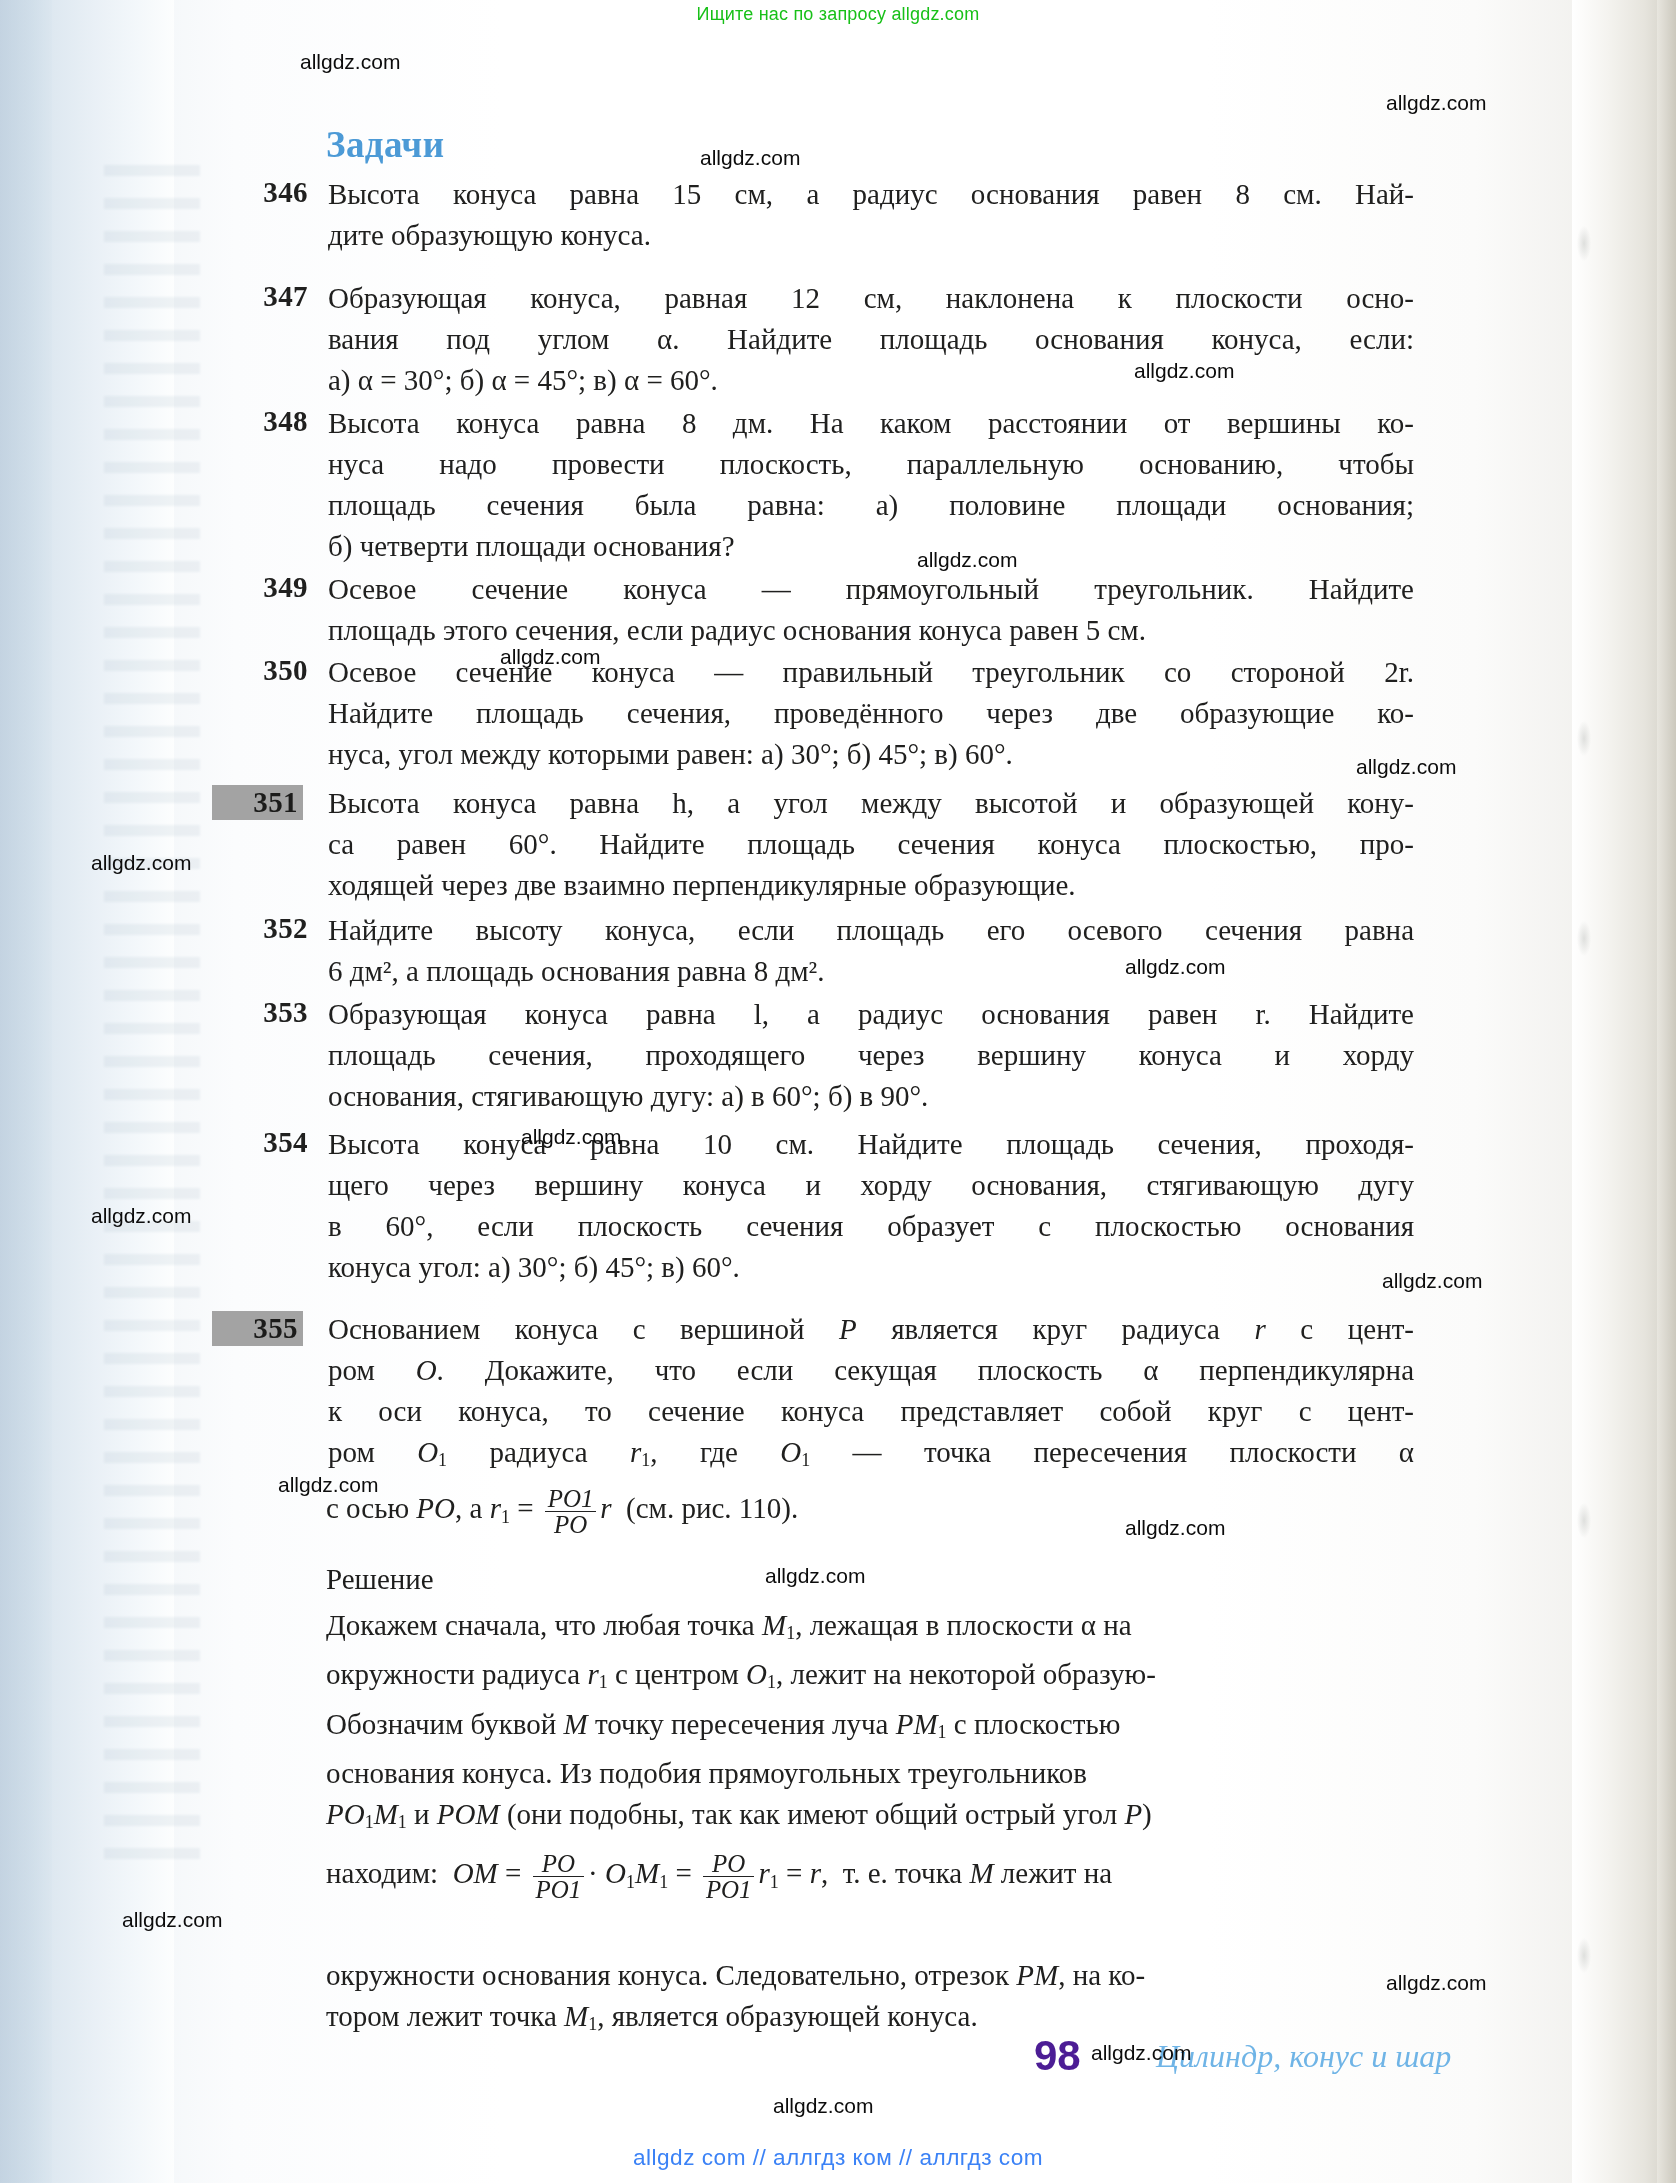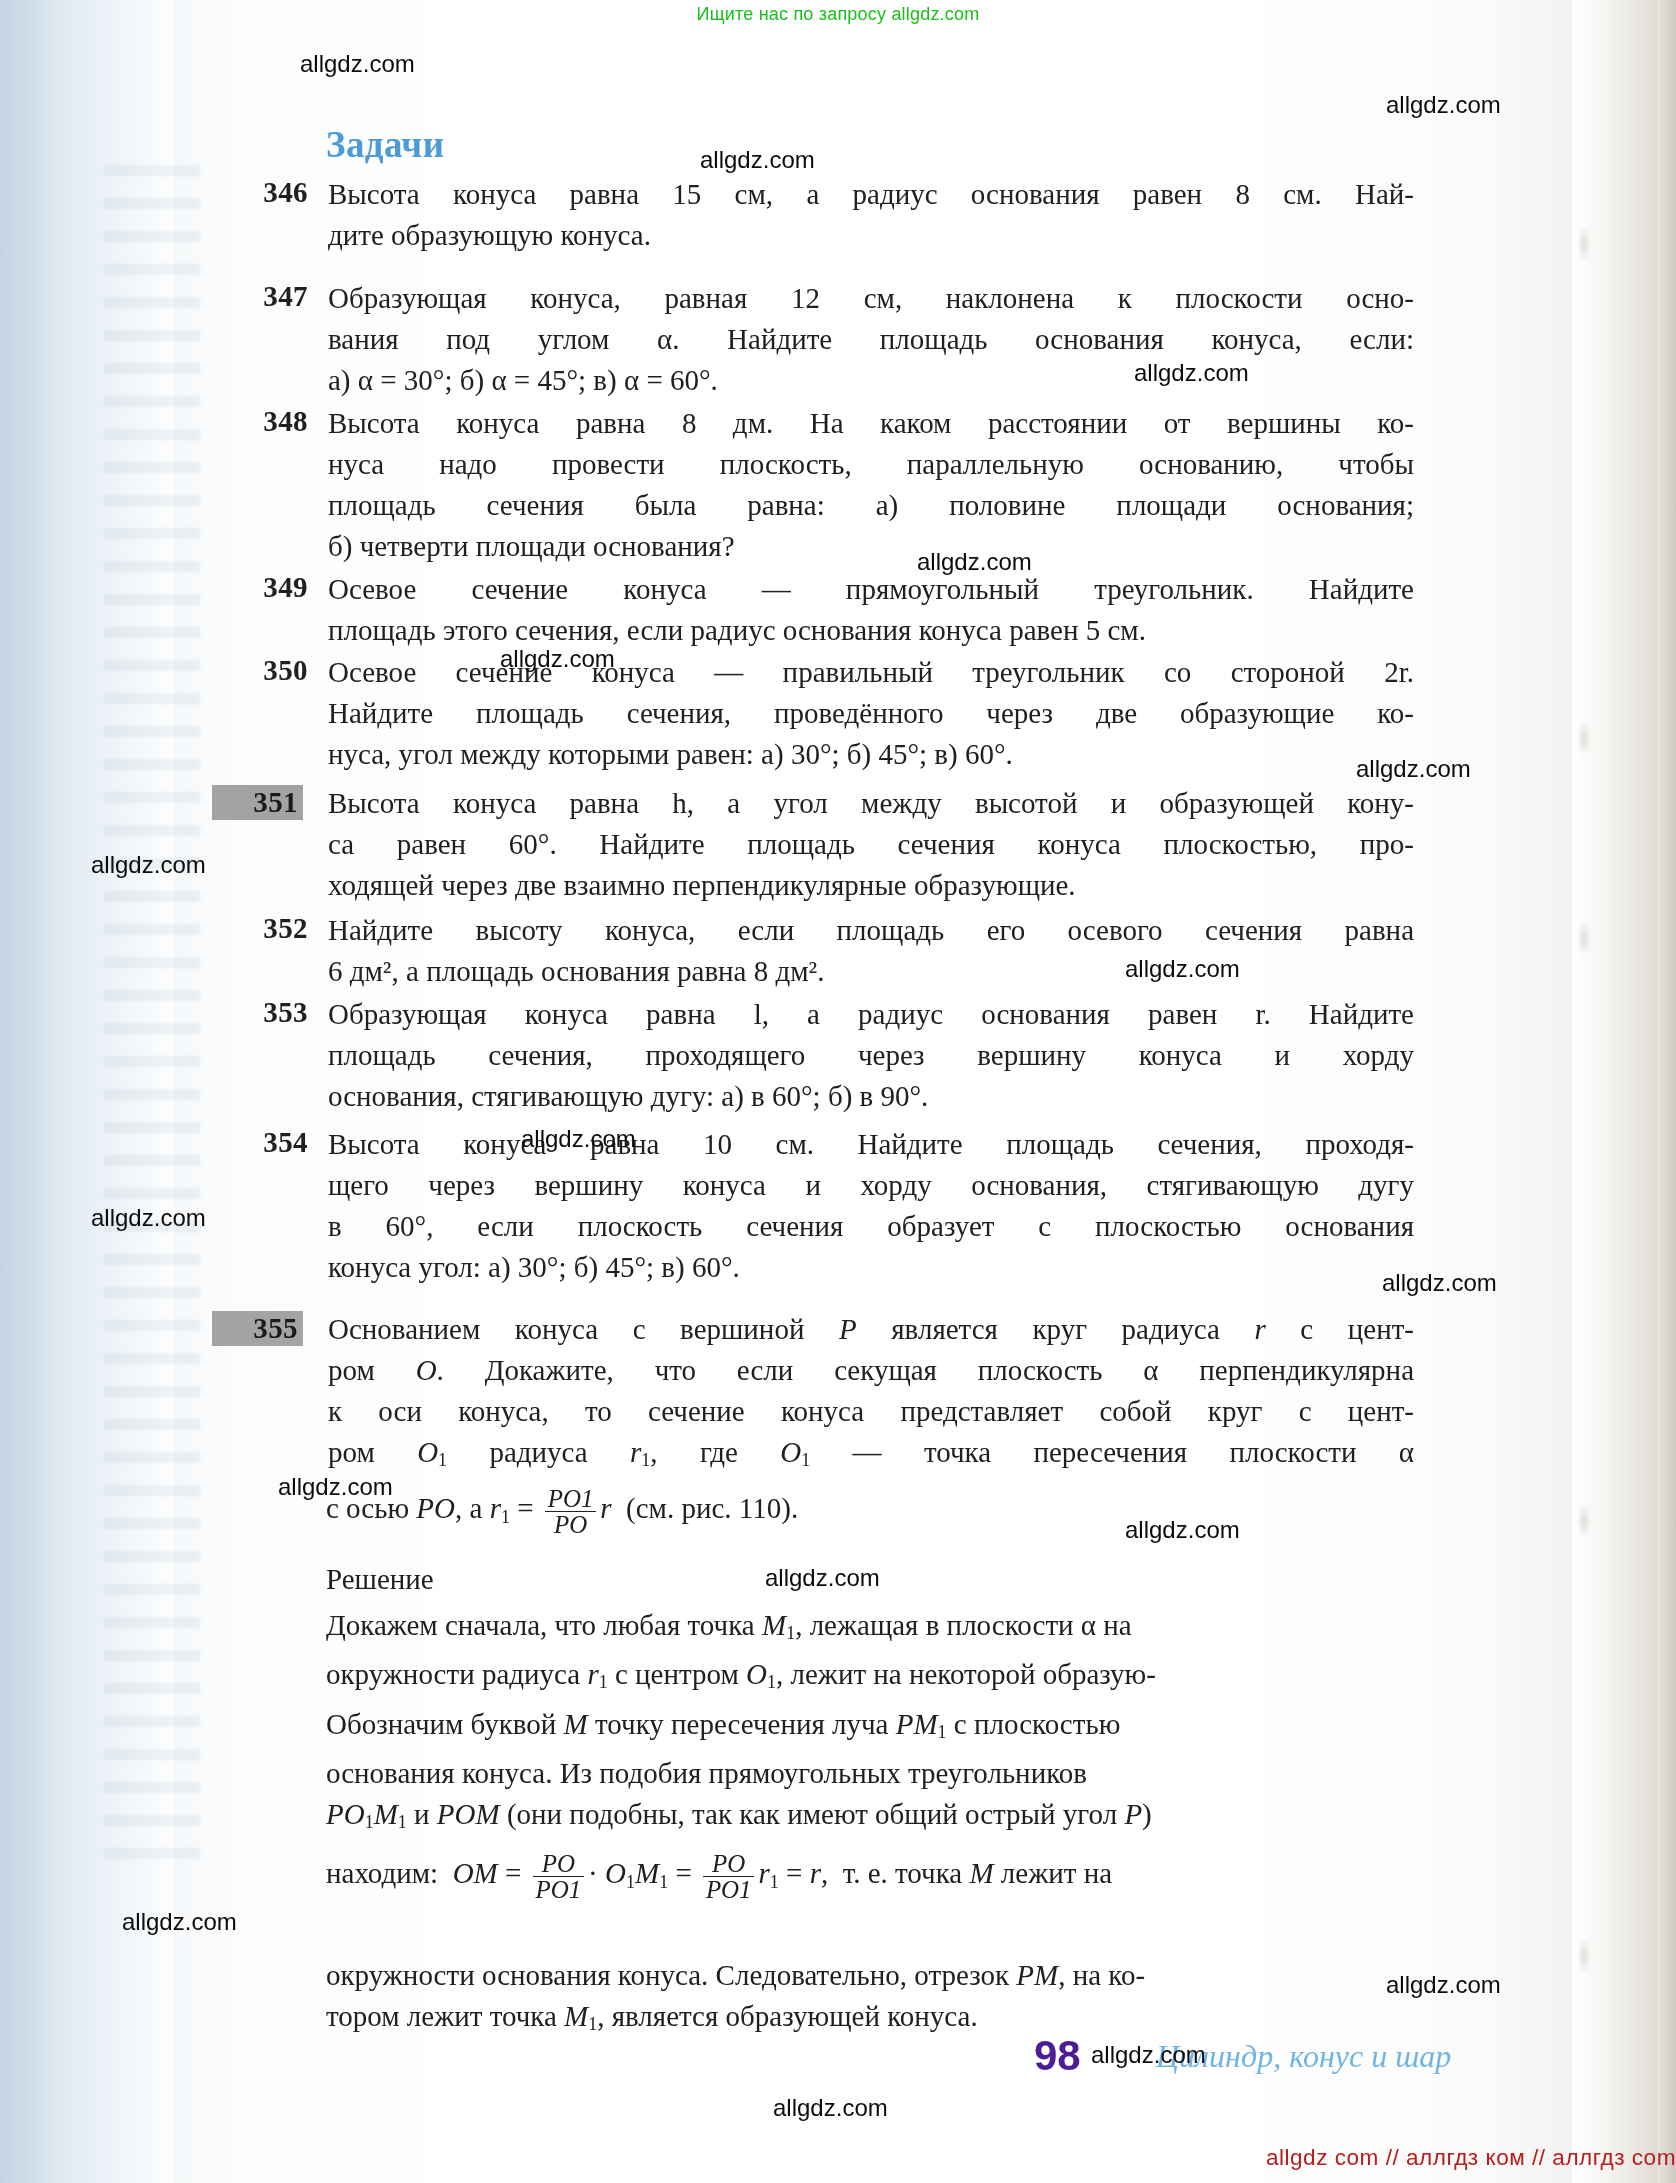--- a/index.html
+++ b/index.html
@@ -108,30 +108,30 @@
     position:absolute;left:1034px;top:2032px;
     font-weight:bold;font-size:42px;color:#4c1d95;
     font-family:"Liberation Sans",sans-serif;
   }
   .footer-title{
     position:absolute;left:1156px;top:2038px;
     font-style:italic;font-size:32px;color:#6fb4e6;
     font-family:"Liberation Serif",serif;
   }
   .bottombanner{
-    position:absolute;top:2145px;left:0;width:1676px;text-align:right;
-    font-family:"Liberation Sans",sans-serif;
-    font-size:22.6px;color:#b91c1c;letter-spacing:0.5px;
+    position:absolute;top:2145px;left:0;width:1676px;text-align:center;
+    font-family:"Liberation Sans",sans-serif;
+    font-size:22.6px;color:#3b82f6;letter-spacing:0.5px;
   }
 
   
   .wm{
     position:absolute;
     font-family:"Liberation Sans",sans-serif;
-    font-size:24px;color:#0c0c0c;white-space:nowrap;
+    font-size:21px;color:#0c0c0c;white-space:nowrap;
   }
 </style>
 </head>
 <body>
 
 <div id="page">
   <div id="gutter"></div>
   <div id="gutter2"></div>
   <div id="ghost"></div>
   <div id="rightedge"></div>

